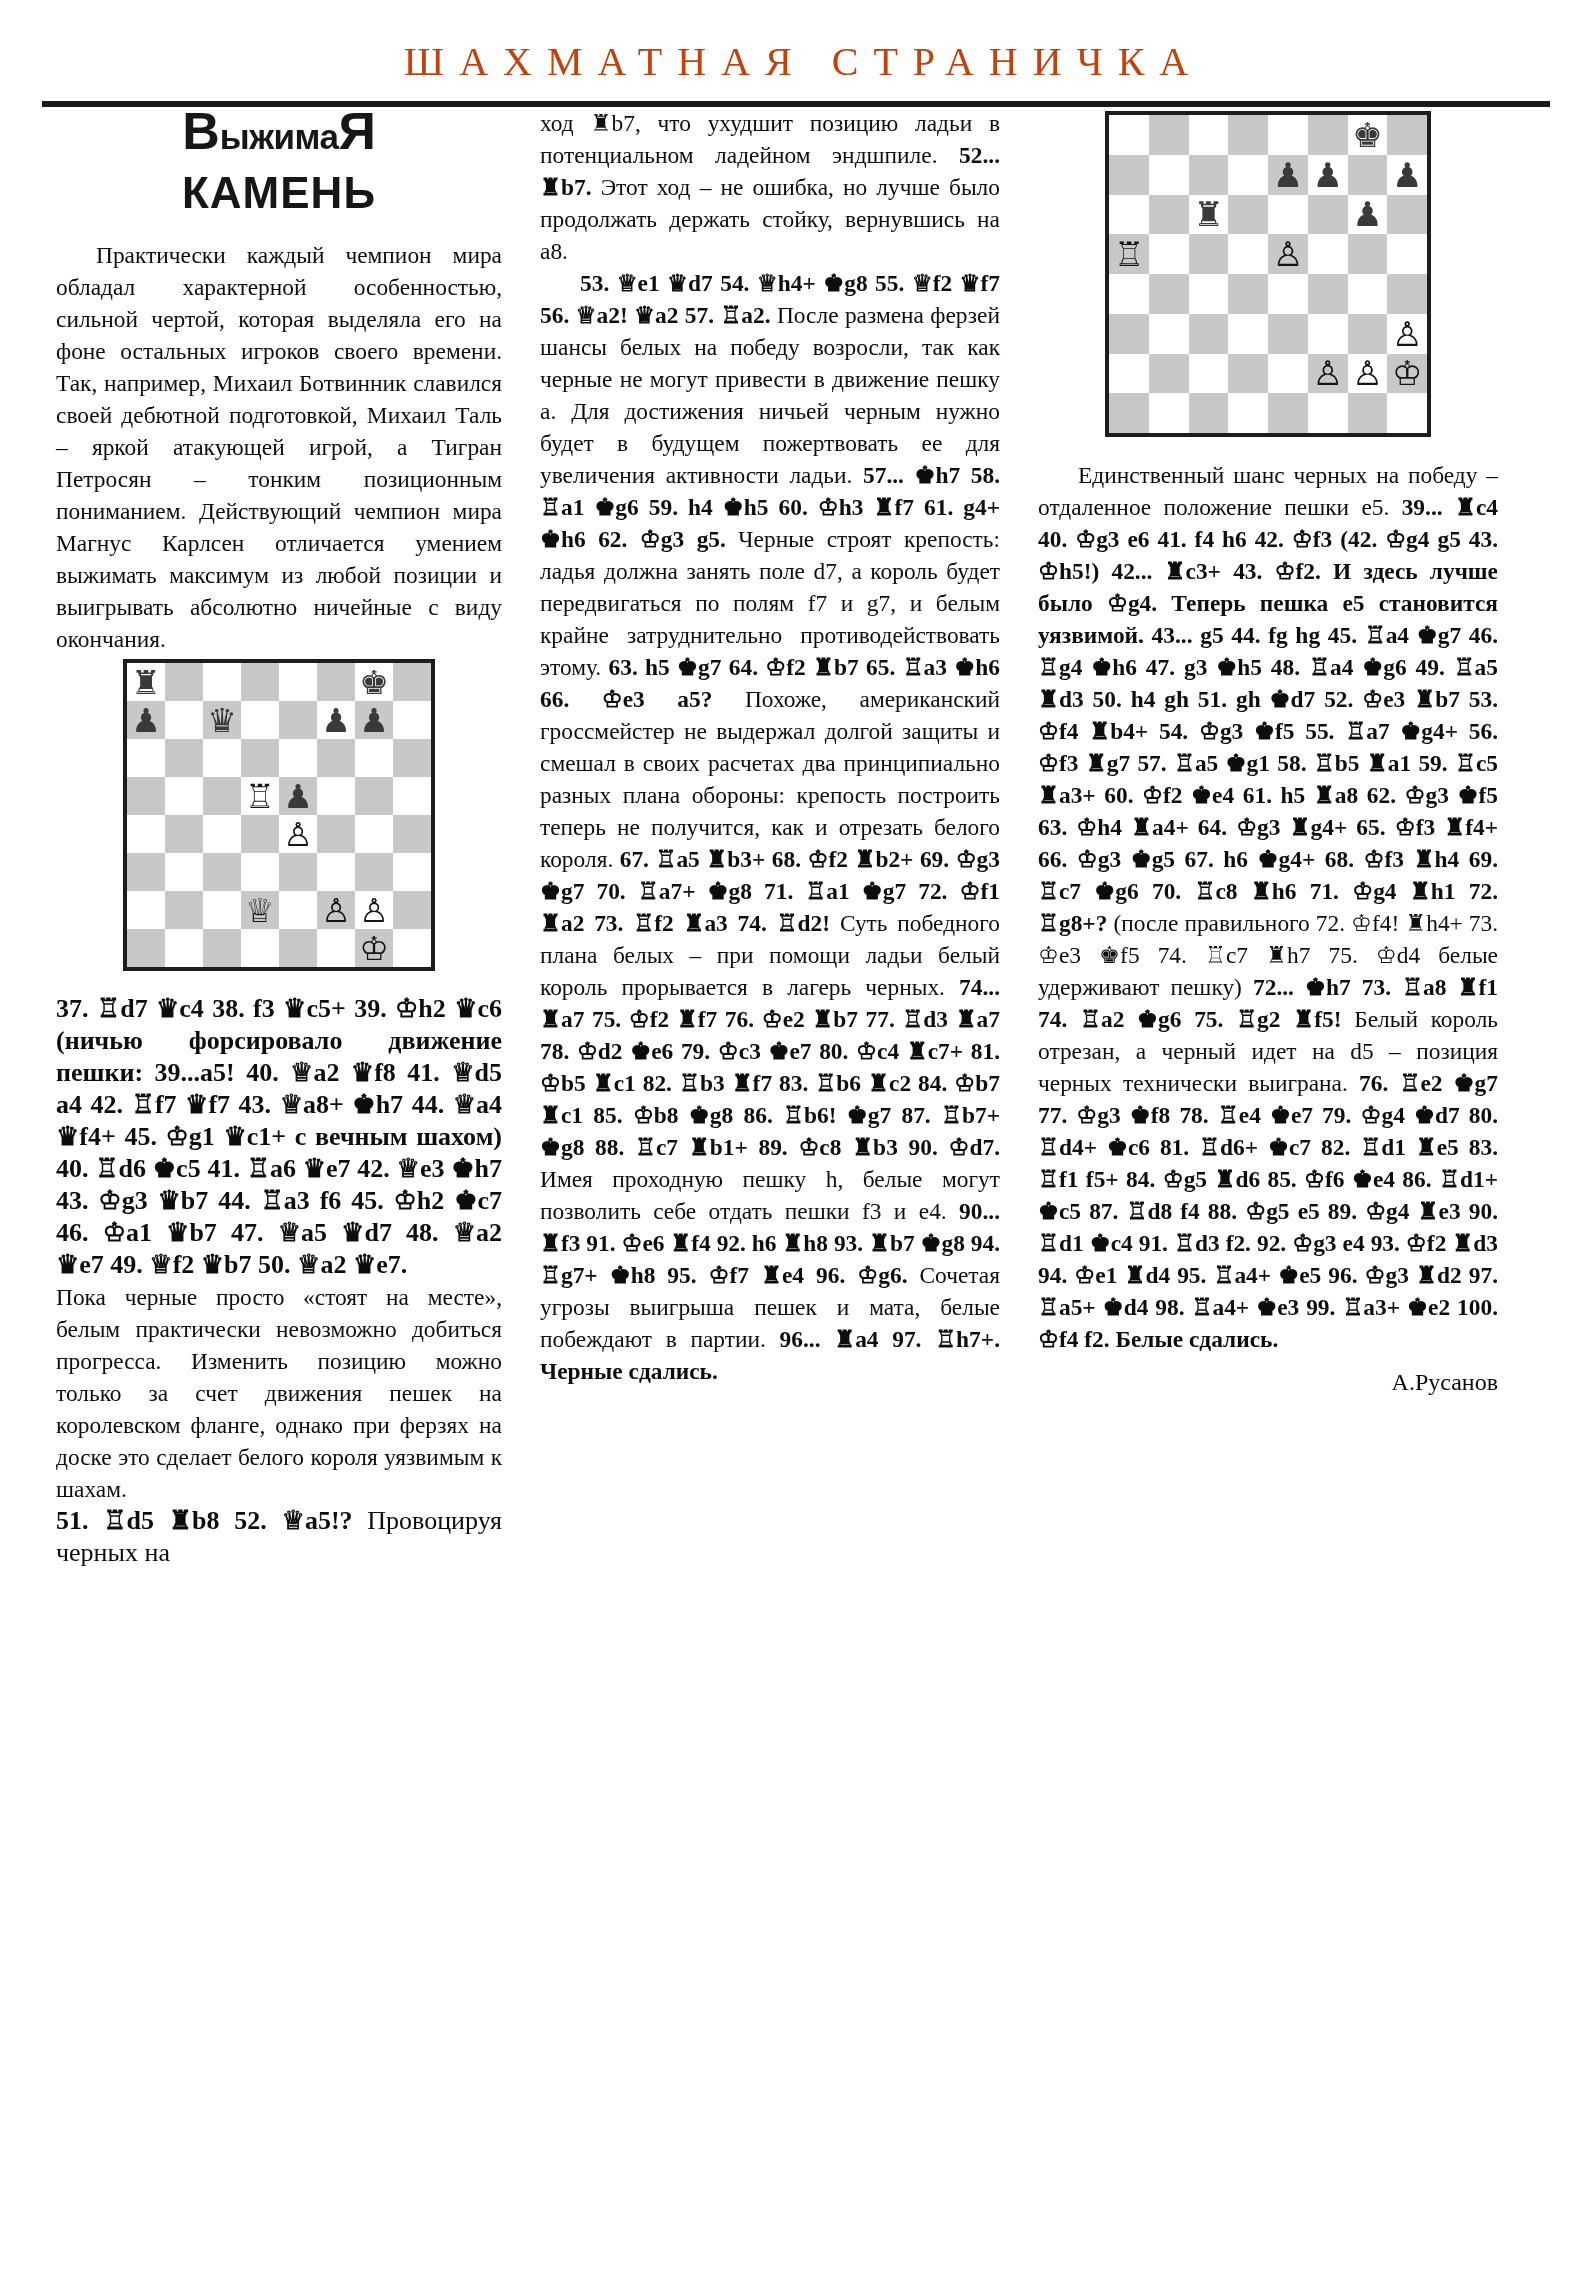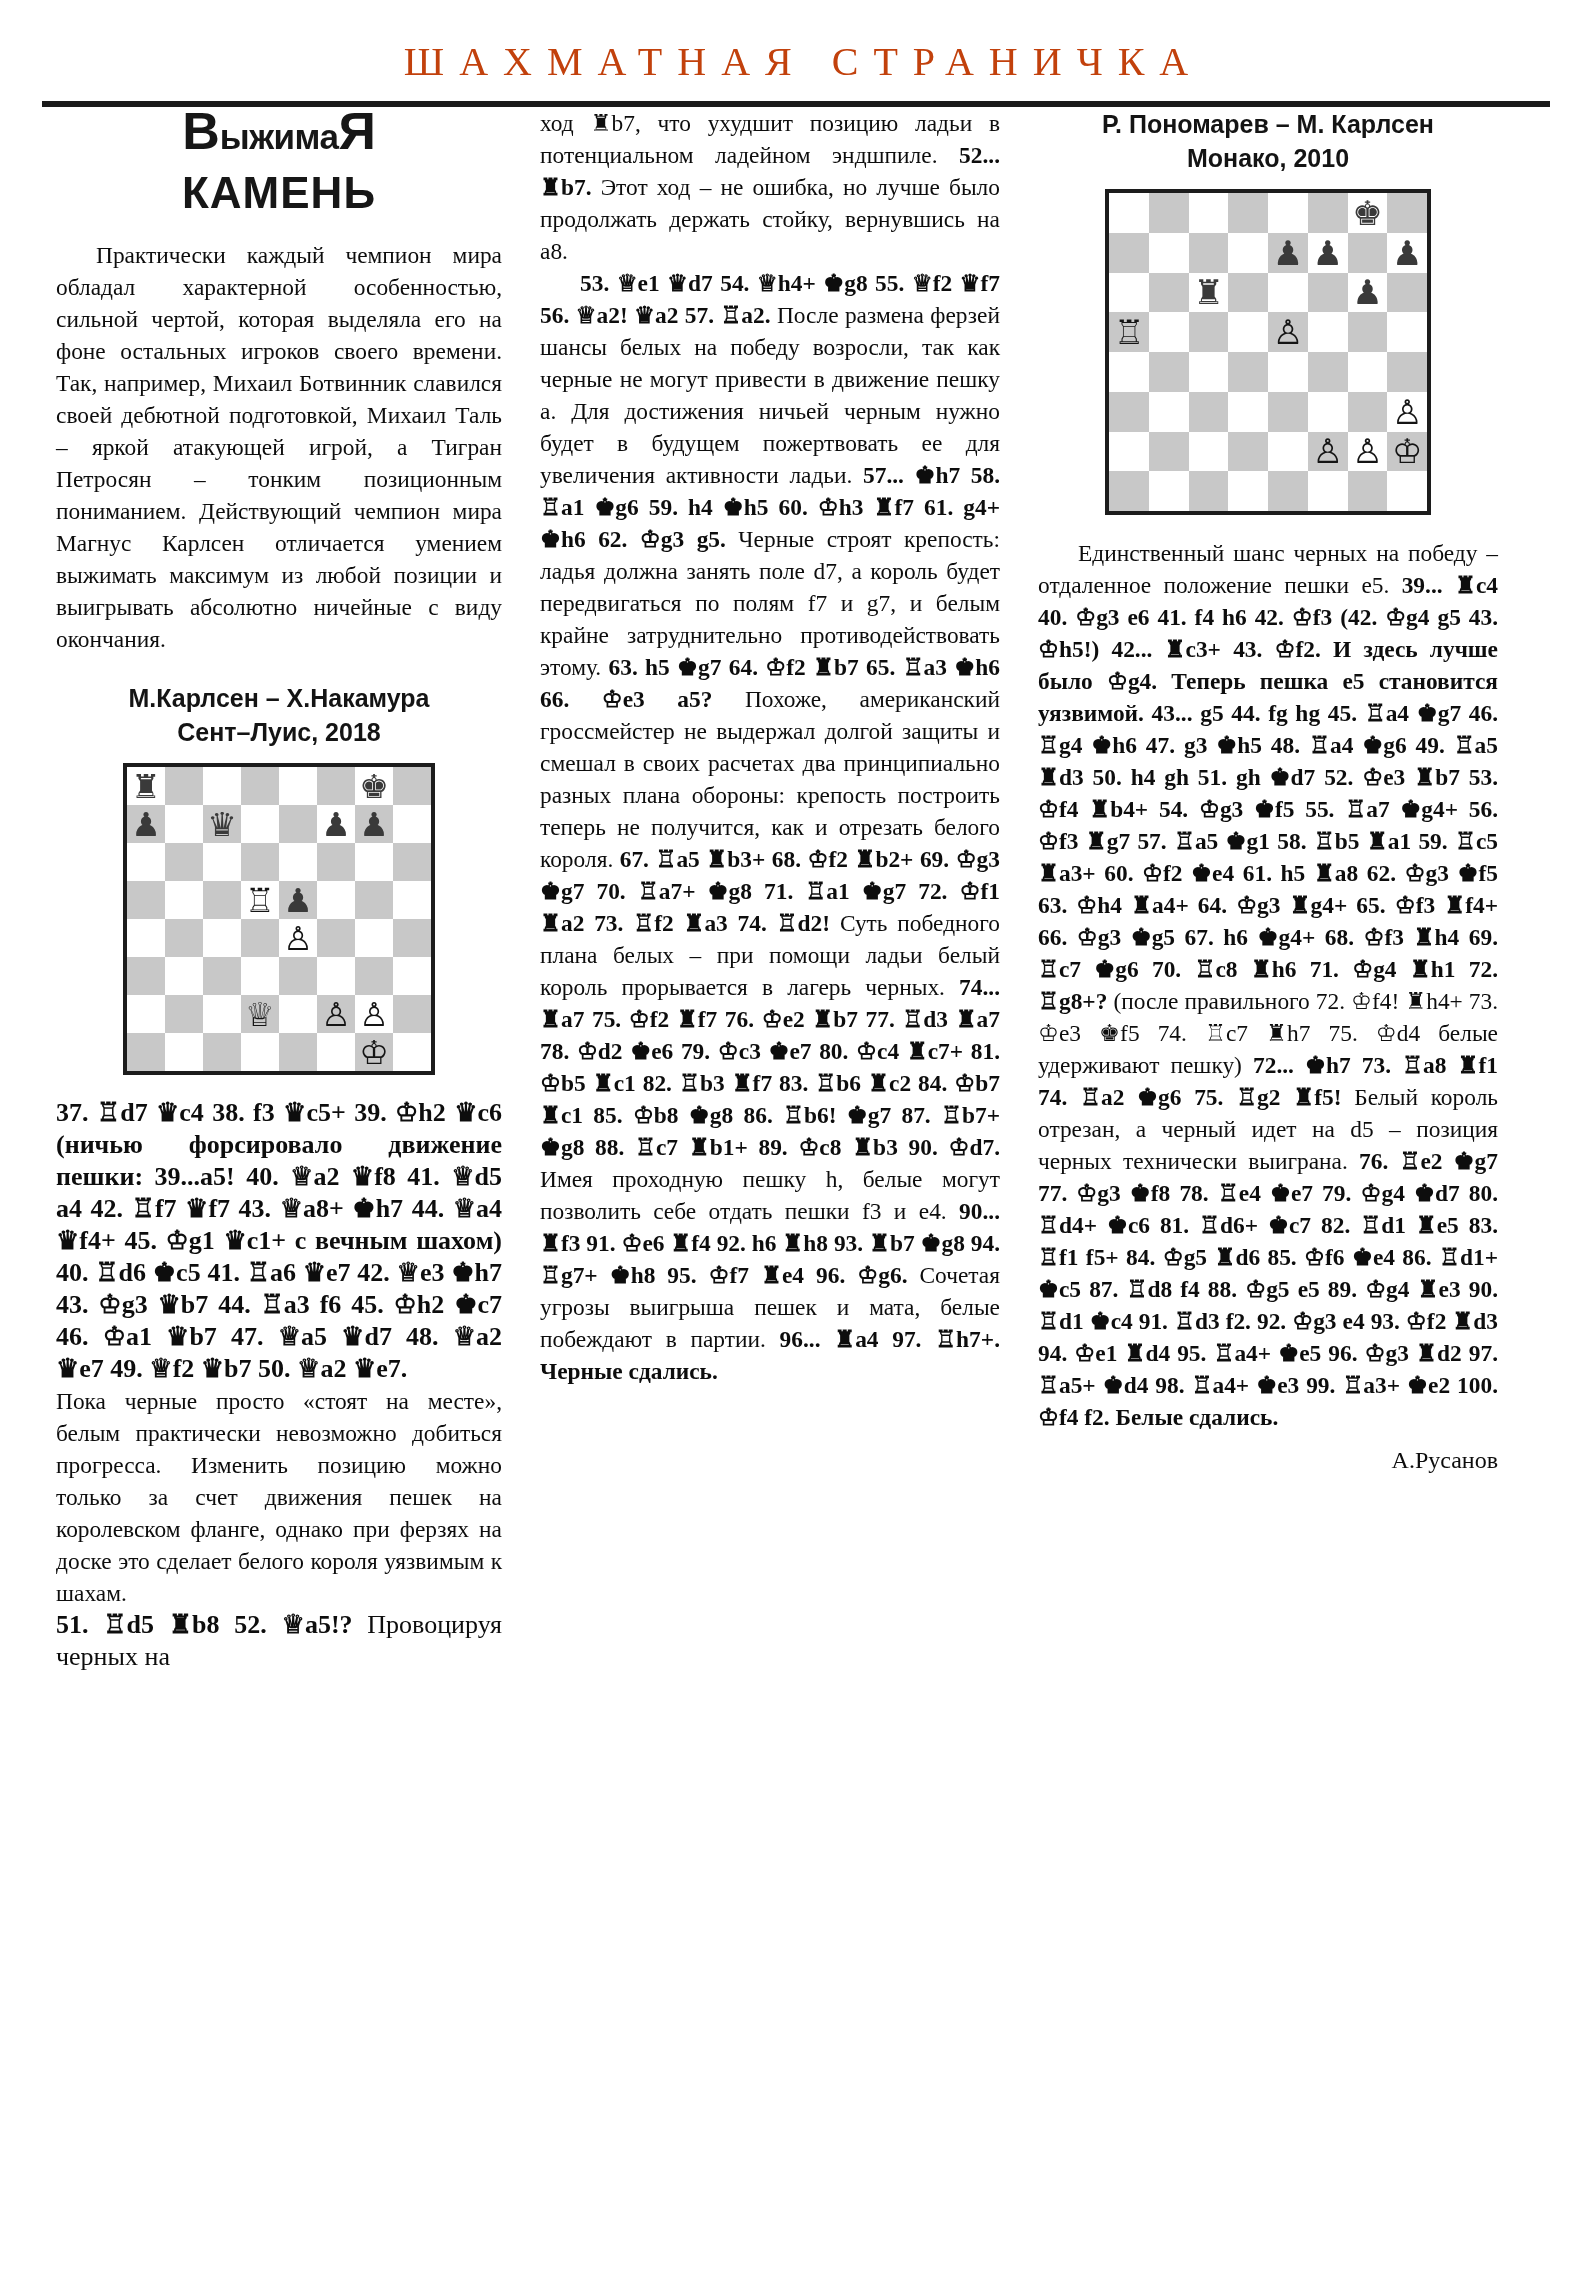--- a/index.html
+++ b/index.html
@@ -133,24 +133,20 @@
 
       <div class="title-block">
         <div class="title-l1">
           <span class="big">В</span><span class="small">ыжима</span><span class="big">Я</span>
         </div>
         <div class="title-l2">КАМЕНЬ</div>
       </div>
 
       <p>Практически каждый чемпион мира обладал характерной особенностью, сильной чертой, которая выделяла его на фоне остальных игроков своего времени. Так, например, Михаил Ботвинник славился своей дебютной подготовкой, Михаил Таль – яркой атакующей игрой, а Тигран Петросян – тонким позиционным пониманием. Действующий чемпион мира Магнус Карлсен отличается умением выжимать максимум из любой позиции и выигрывать абсолютно ничейные с виду окончания.</p>
 
-      <div class="game-head">
-        <span>М.Карлсен – Х.Накамура</span>
-        <span class="yr">Сент–Луис, 2018</span>
-      </div>
 
       <div class="board-wrap">
         <div class="board b1" id="board1">
             <div class="sq lt">
               <span class="pc b">♜</span>
             </div>
             <div class="sq dk"></div>
             <div class="sq lt"></div>
             <div class="sq dk"></div>
             <div class="sq lt"></div>
@@ -268,24 +264,20 @@
         <b>74... ♜a7 75. ♔f2 ♜f7 76. ♔e2 ♜b7 77. ♖d3 ♜a7 78. ♔d2 ♚e6 79. ♔c3 ♚e7 80. ♔c4 ♜c7+ 81. ♔b5 ♜c1 82. ♖b3 ♜f7 83. ♖b6 ♜c2 84. ♔b7 ♜c1 85. ♔b8 ♚g8 86. ♖b6! ♚g7 87. ♖b7+ ♚g8 88. ♖c7 ♜b1+ 89. ♔c8 ♜b3 90. ♔d7.</b>
         <span>Имея проходную пешку h, белые могут позволить себе отдать пешки f3 и e4.</span>
         <b>90... ♜f3 91. ♔e6 ♜f4 92. h6 ♜h8 93. ♜b7 ♚g8 94. ♖g7+ ♚h8 95. ♔f7 ♜e4 96. ♔g6.</b>
         <span>Сочетая угрозы выигрыша пешек и мата, белые побеждают в партии.</span>
         <b>96... ♜a4 97. ♖h7+. Черные сдались.</b>
       </p>
     </div>
 
     <div class="col right">
 
-      <div class="game-head" style="margin-top:0">
-        <span>Р. Пономарев – М. Карлсен</span>
-        <span class="yr">Монако, 2010</span>
-      </div>
 
       <div class="board-wrap">
         <div class="board b2" id="board2">
             <div class="sq lt"></div>
             <div class="sq dk"></div>
             <div class="sq lt"></div>
             <div class="sq dk"></div>
             <div class="sq lt"></div>
             <div class="sq dk"></div>
             <div class="sq lt">

